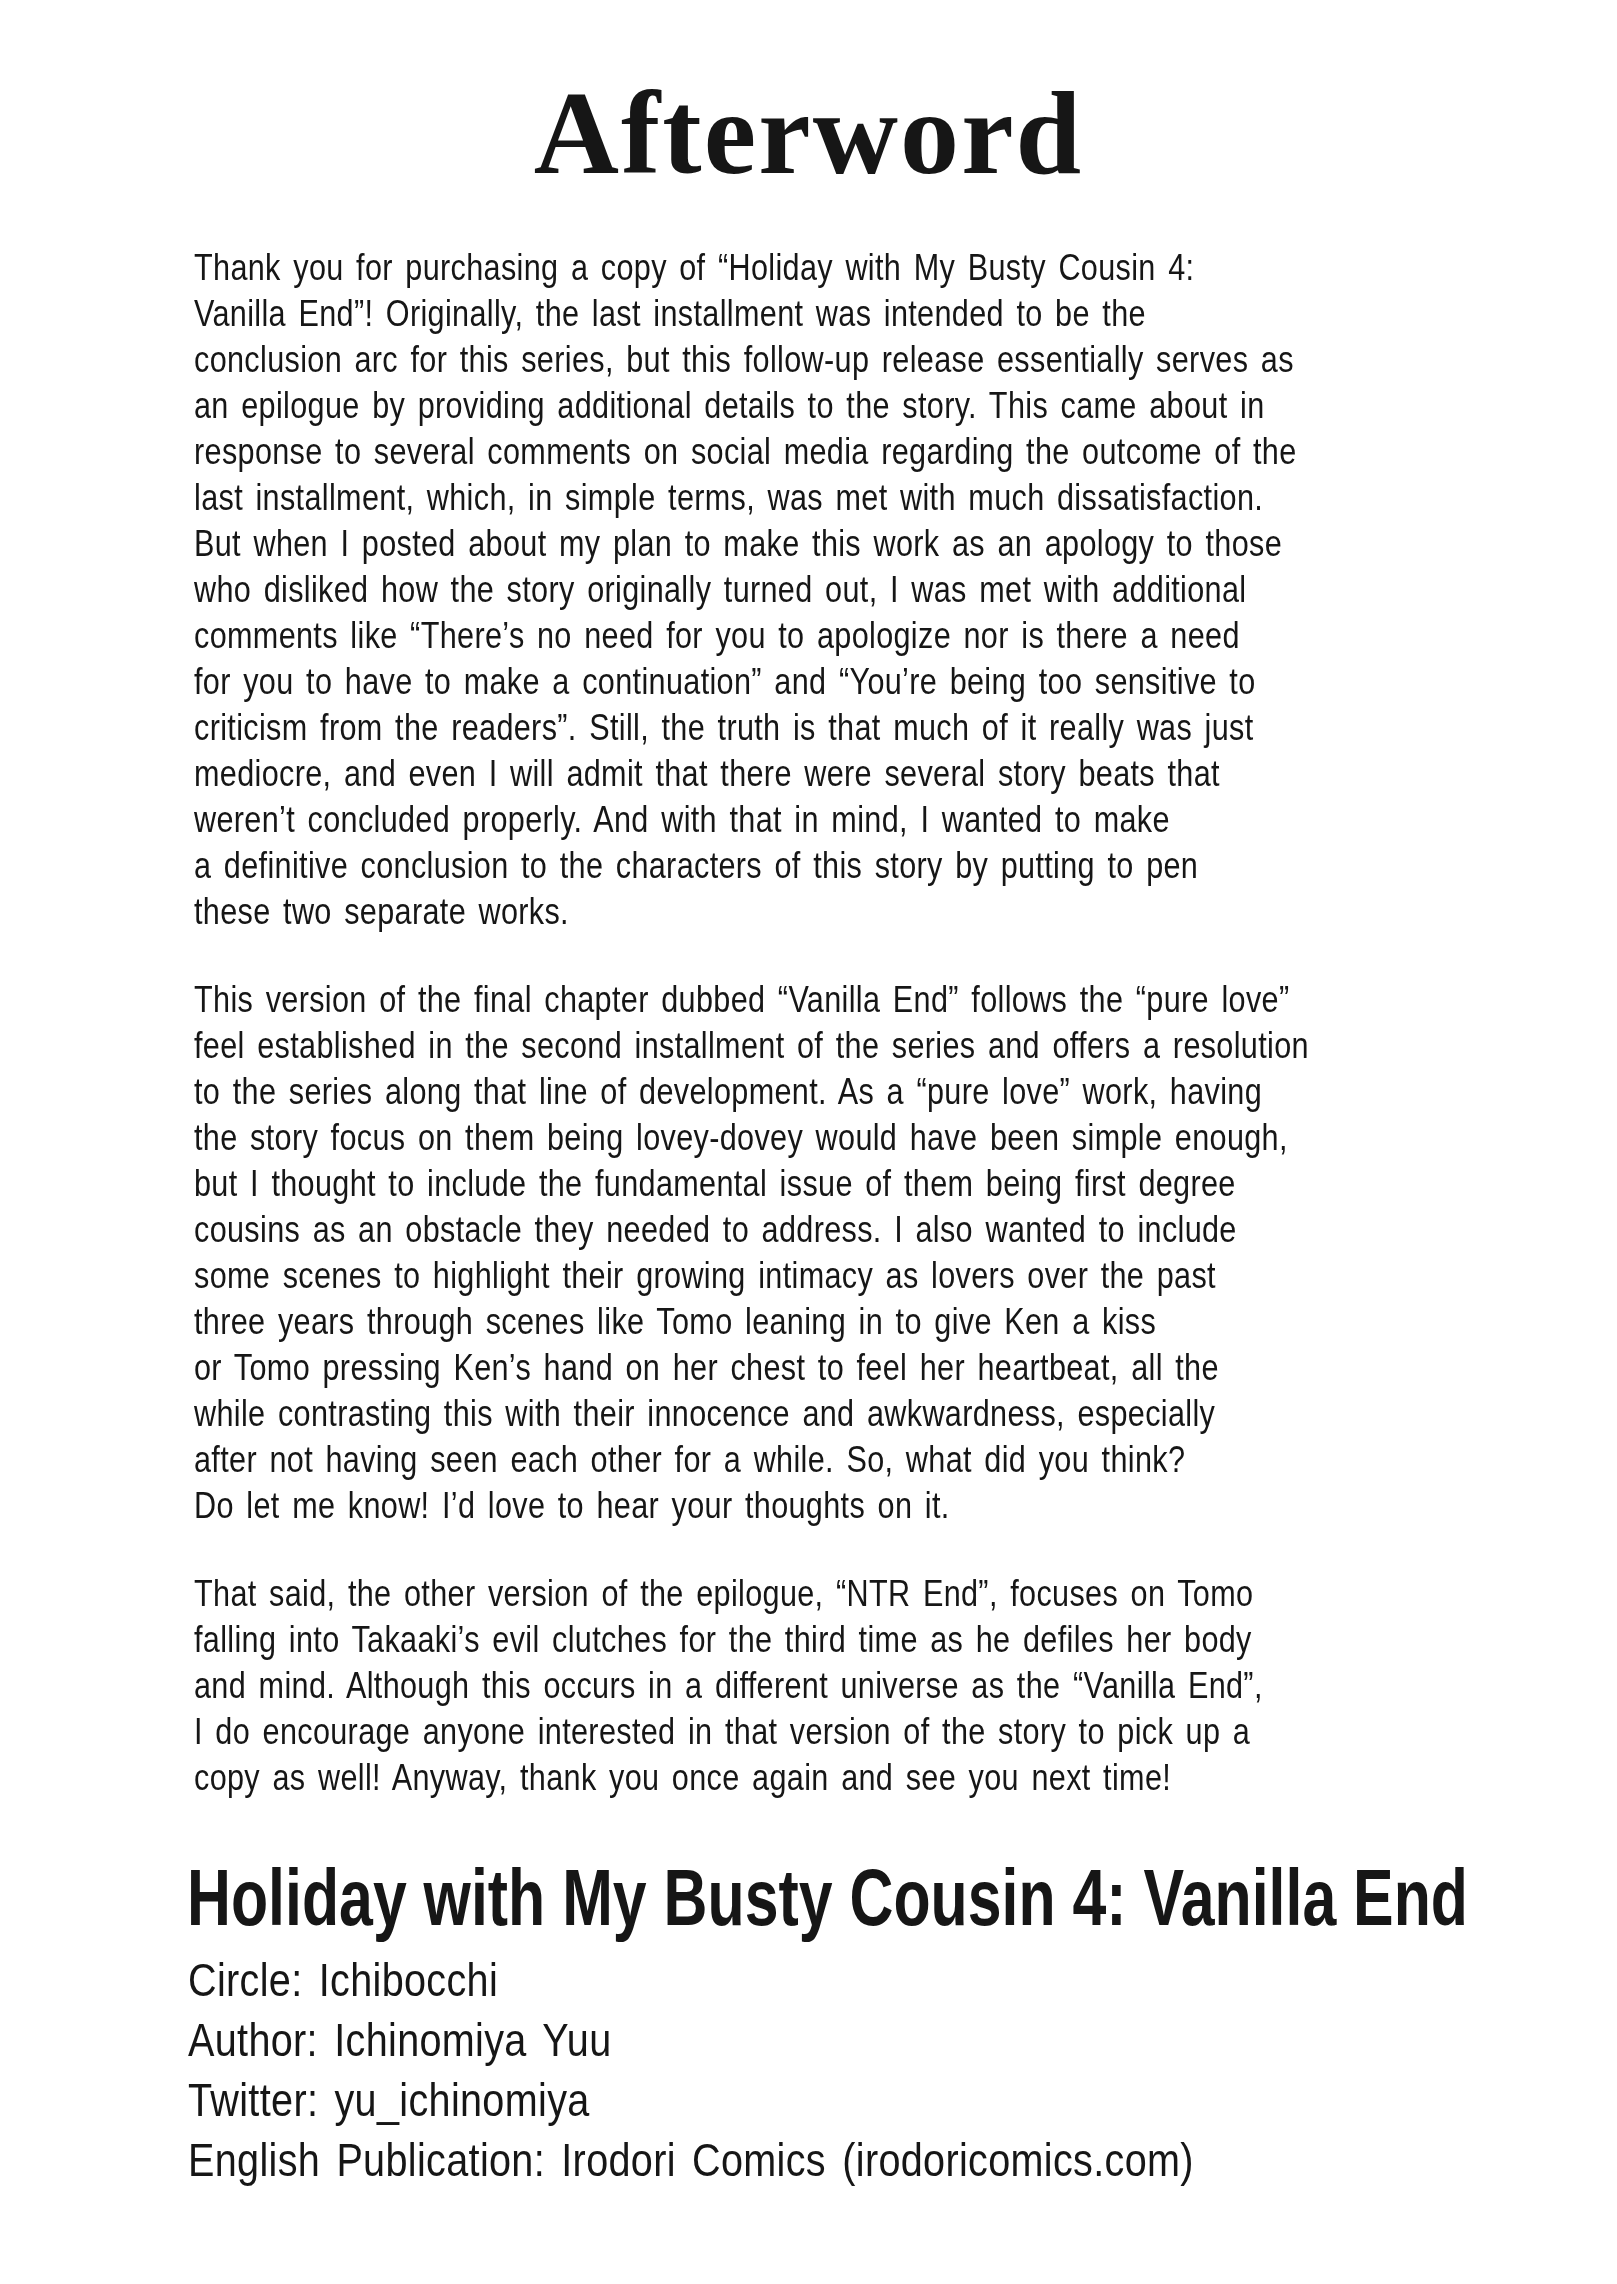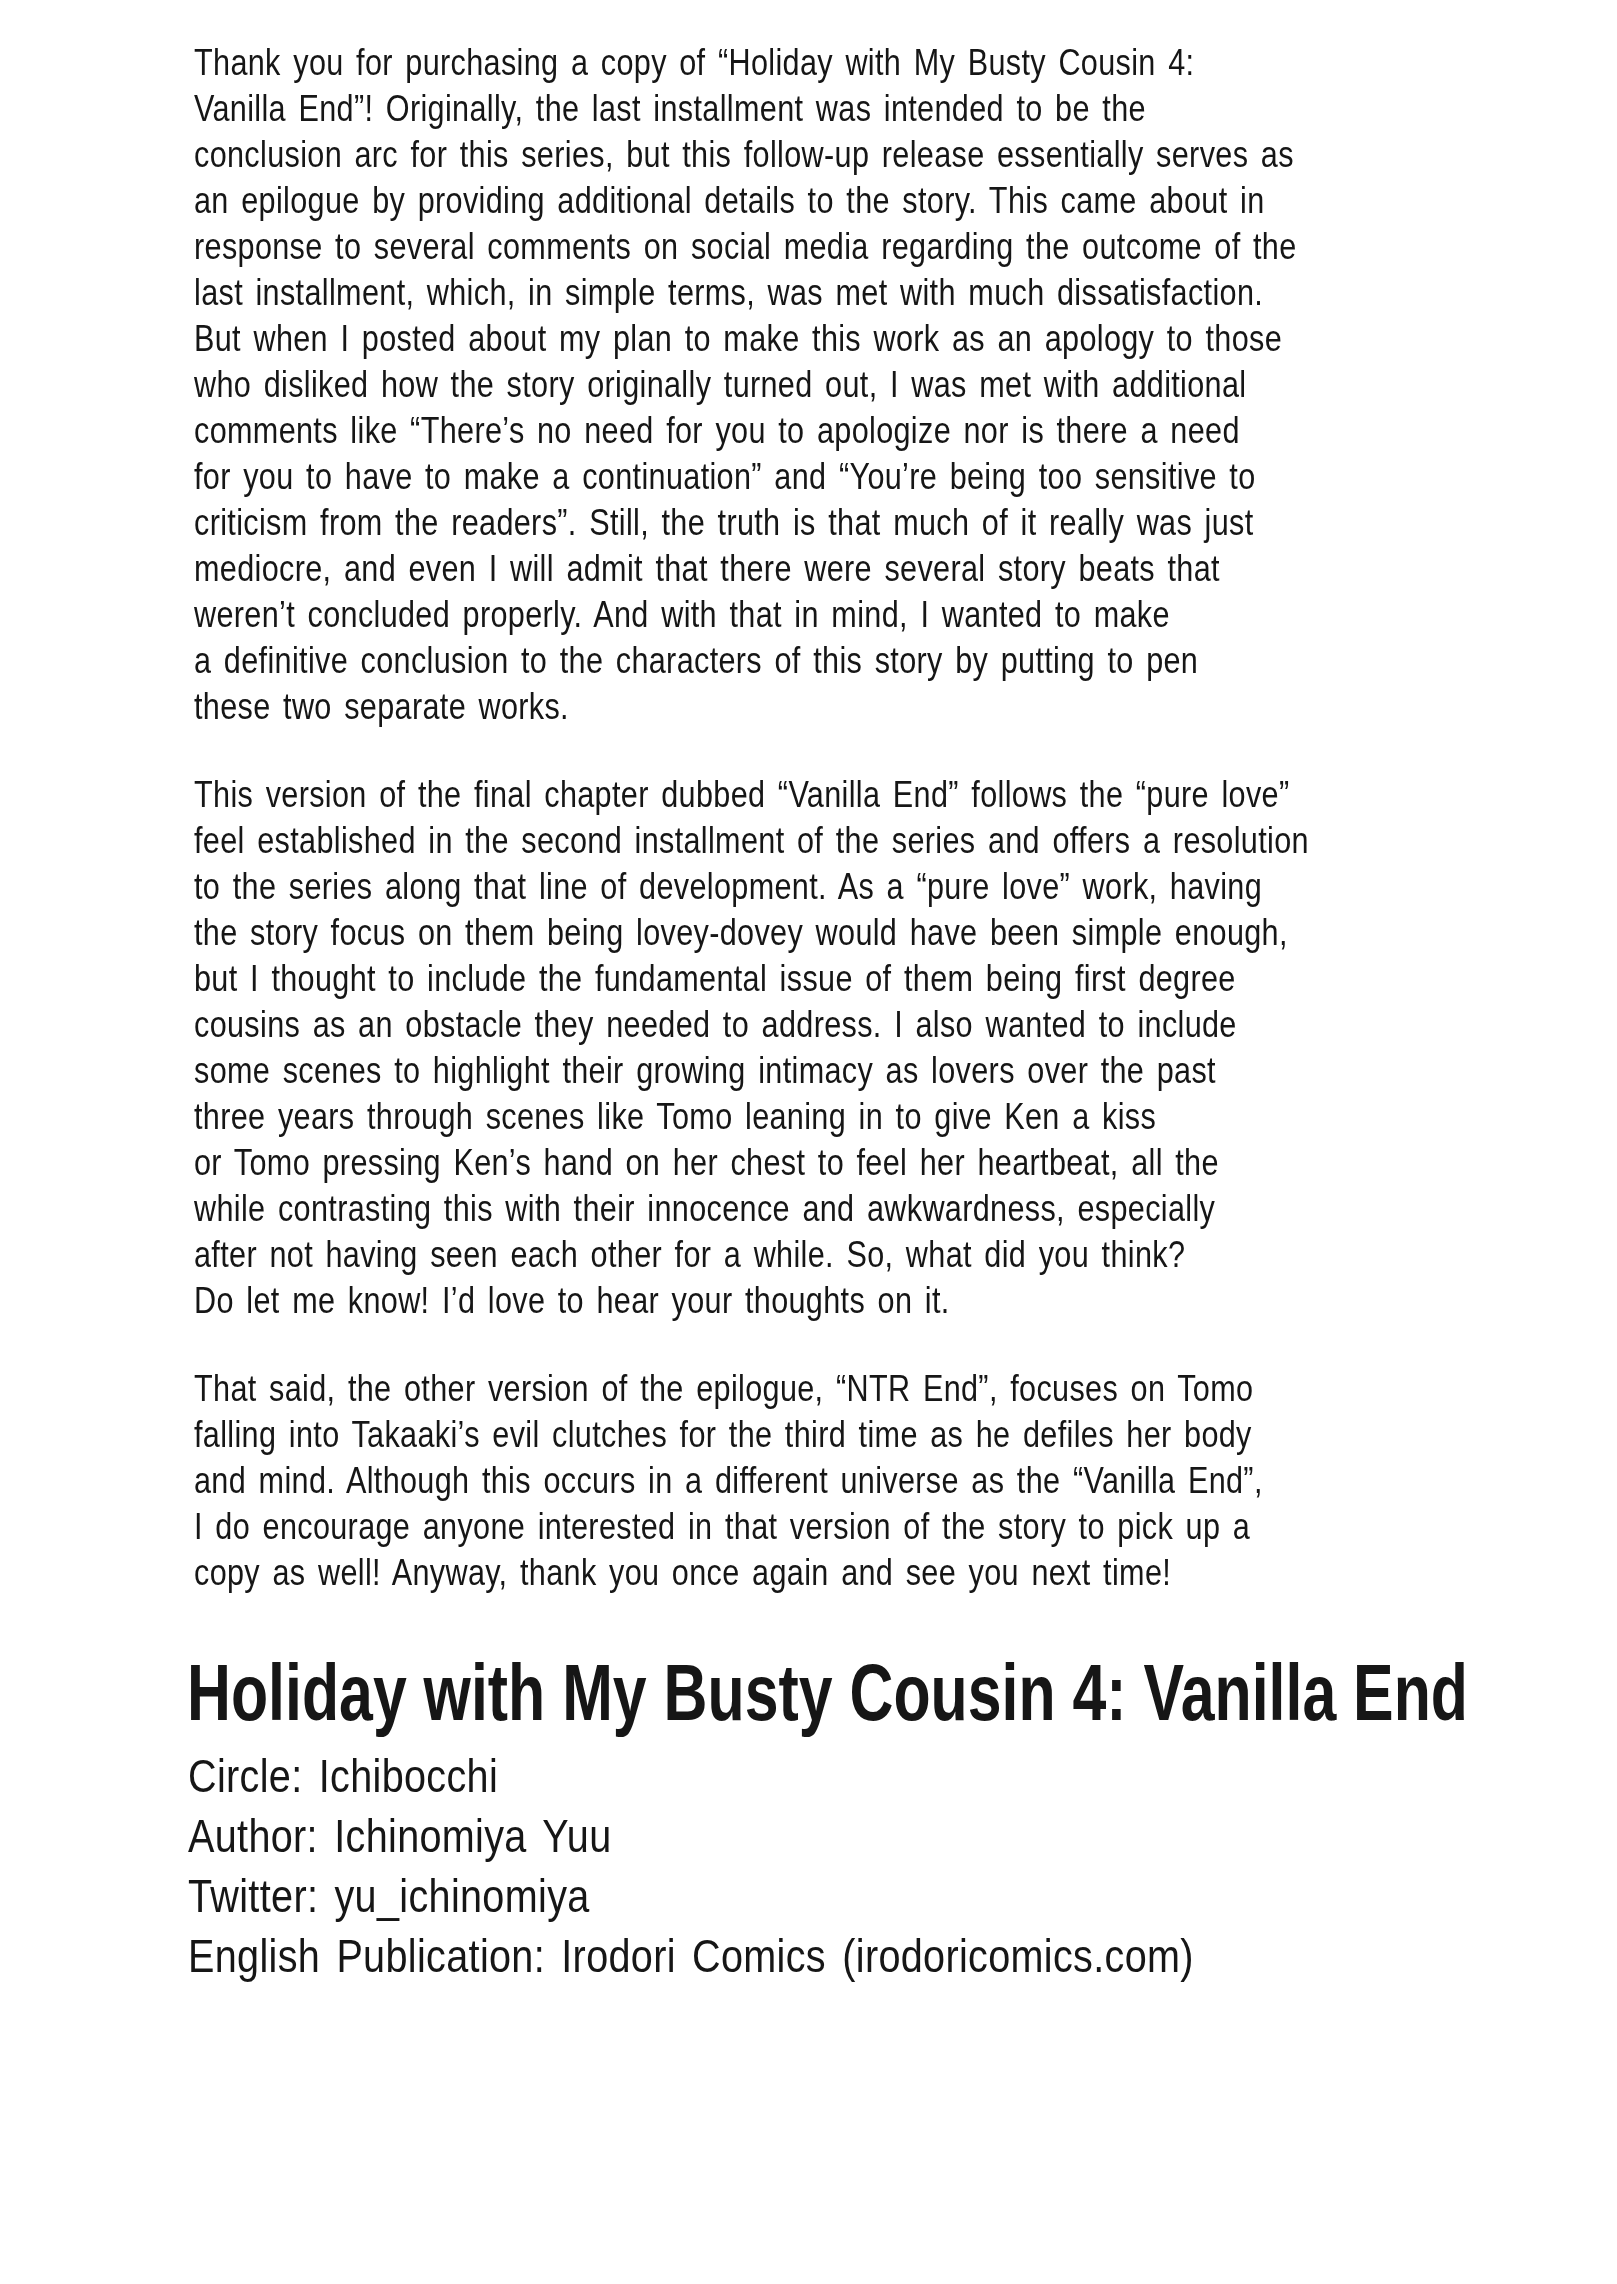--- a/index.html
+++ b/index.html
@@ -57,20 +57,21 @@
     white-space: nowrap;
     word-spacing: 5.7px;
     letter-spacing: 0.4px;
   }
 </style>
 </head>
 <body>
 
 <div class="page">
 
+  <h1 class="title">Afterword</h1>
 
   <div class="body-text">
     <div class="para">
         <div class="line">Thank you for purchasing a copy of “Holiday with My Busty Cousin 4:</div>
         <div class="line">Vanilla End”! Originally, the last installment was intended to be the</div>
         <div class="line">conclusion arc for this series, but this follow-up release essentially serves as</div>
         <div class="line">an epilogue by providing additional details to the story. This came about in</div>
         <div class="line">response to several comments on social media regarding the outcome of the</div>
         <div class="line">last installment, which, in simple terms, was met with much dissatisfaction.</div>
         <div class="line">But when I posted about my plan to make this work as an apology to those</div>

